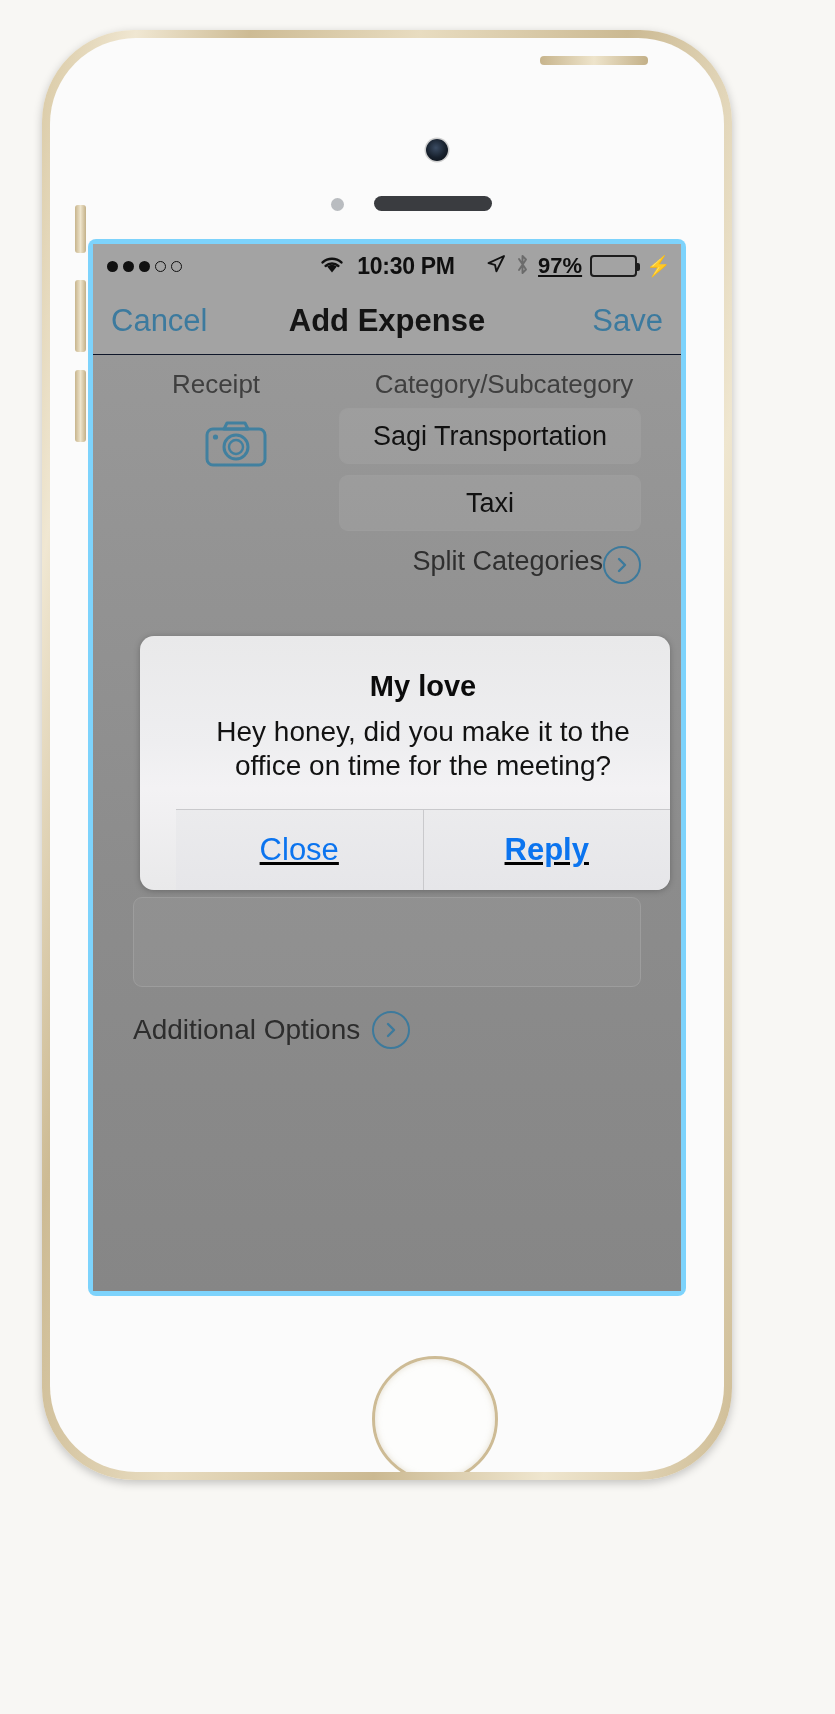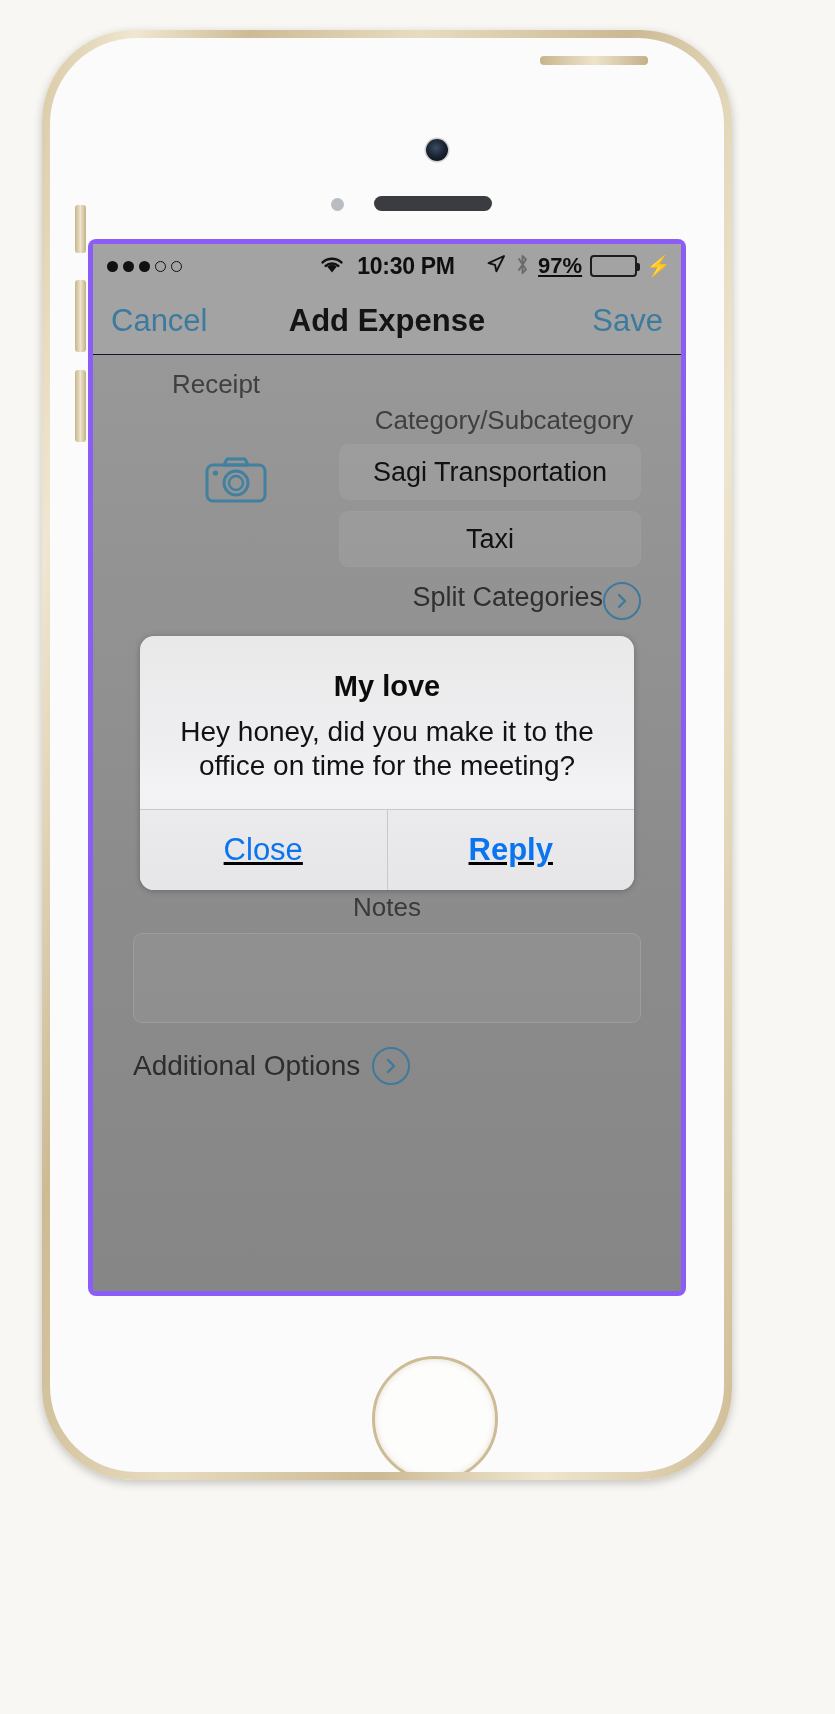--- a/index.html
+++ b/index.html
@@ -78,21 +78,21 @@
     border: 3px solid #cdbb95;
     background: #fdfdfc;
     box-shadow: inset 0 0 6px rgba(180,165,130,0.35);
   }
 
   
   .screen-bezel {
     position: absolute;
     left: 88px; top: 239px;
     width: 598px; height: 1057px;
-    background: #8b5cf6;
+    background: #7dd3fc;
     border-radius: 8px;
     padding: 5px;
     box-sizing: border-box;
   }
   .screen {
     position: relative;
     width: 588px; height: 1047px;
     background: #8e8e8e;
     overflow: hidden;
   }
@@ -164,21 +164,21 @@
   .row-labels {
     display: flex;
     padding: 14px 40px 0 20px;
     gap: 48px;
   }
   .lbl {
     font-size: 26px;
     color: #3f3f3f;
   }
   .lbl-receipt { width: 206px; text-align: center; }
-  .lbl-category { flex: 1; text-align: center; margin-top: 36px; }
+  .lbl-category { flex: 1; text-align: center; }
 
   .row-fields {
     display: flex;
     padding: 8px 40px 0 40px;
     align-items: flex-start;
   }
   .receipt-col { width: 206px; display: flex; justify-content: center; padding-top: 10px; }
   .cam-icon { display:block; }
 
   .cat-col { flex: 1; }
@@ -243,20 +243,21 @@
   }
   .alert {
     position: absolute;
     left: 47px;
     top: 392px;
     width: 494px;
     border-radius: 14px;
     overflow: hidden;
     background: linear-gradient(180deg,#e9e9ea 0%, #eeeef0 42%, #f3f2f4 60%, #e9e9ea 100%);
     box-shadow: 0 1px 6px rgba(0,0,0,0.25);
+    padding-left: 36px;
   }
   .alert-body {
     padding: 34px 30px 26px 30px;
     text-align: center;
   }
   .alert-title {
     font-size: 29px;
     font-weight: bold;
     color: #0b0b0b;
     margin-bottom: 12px;

